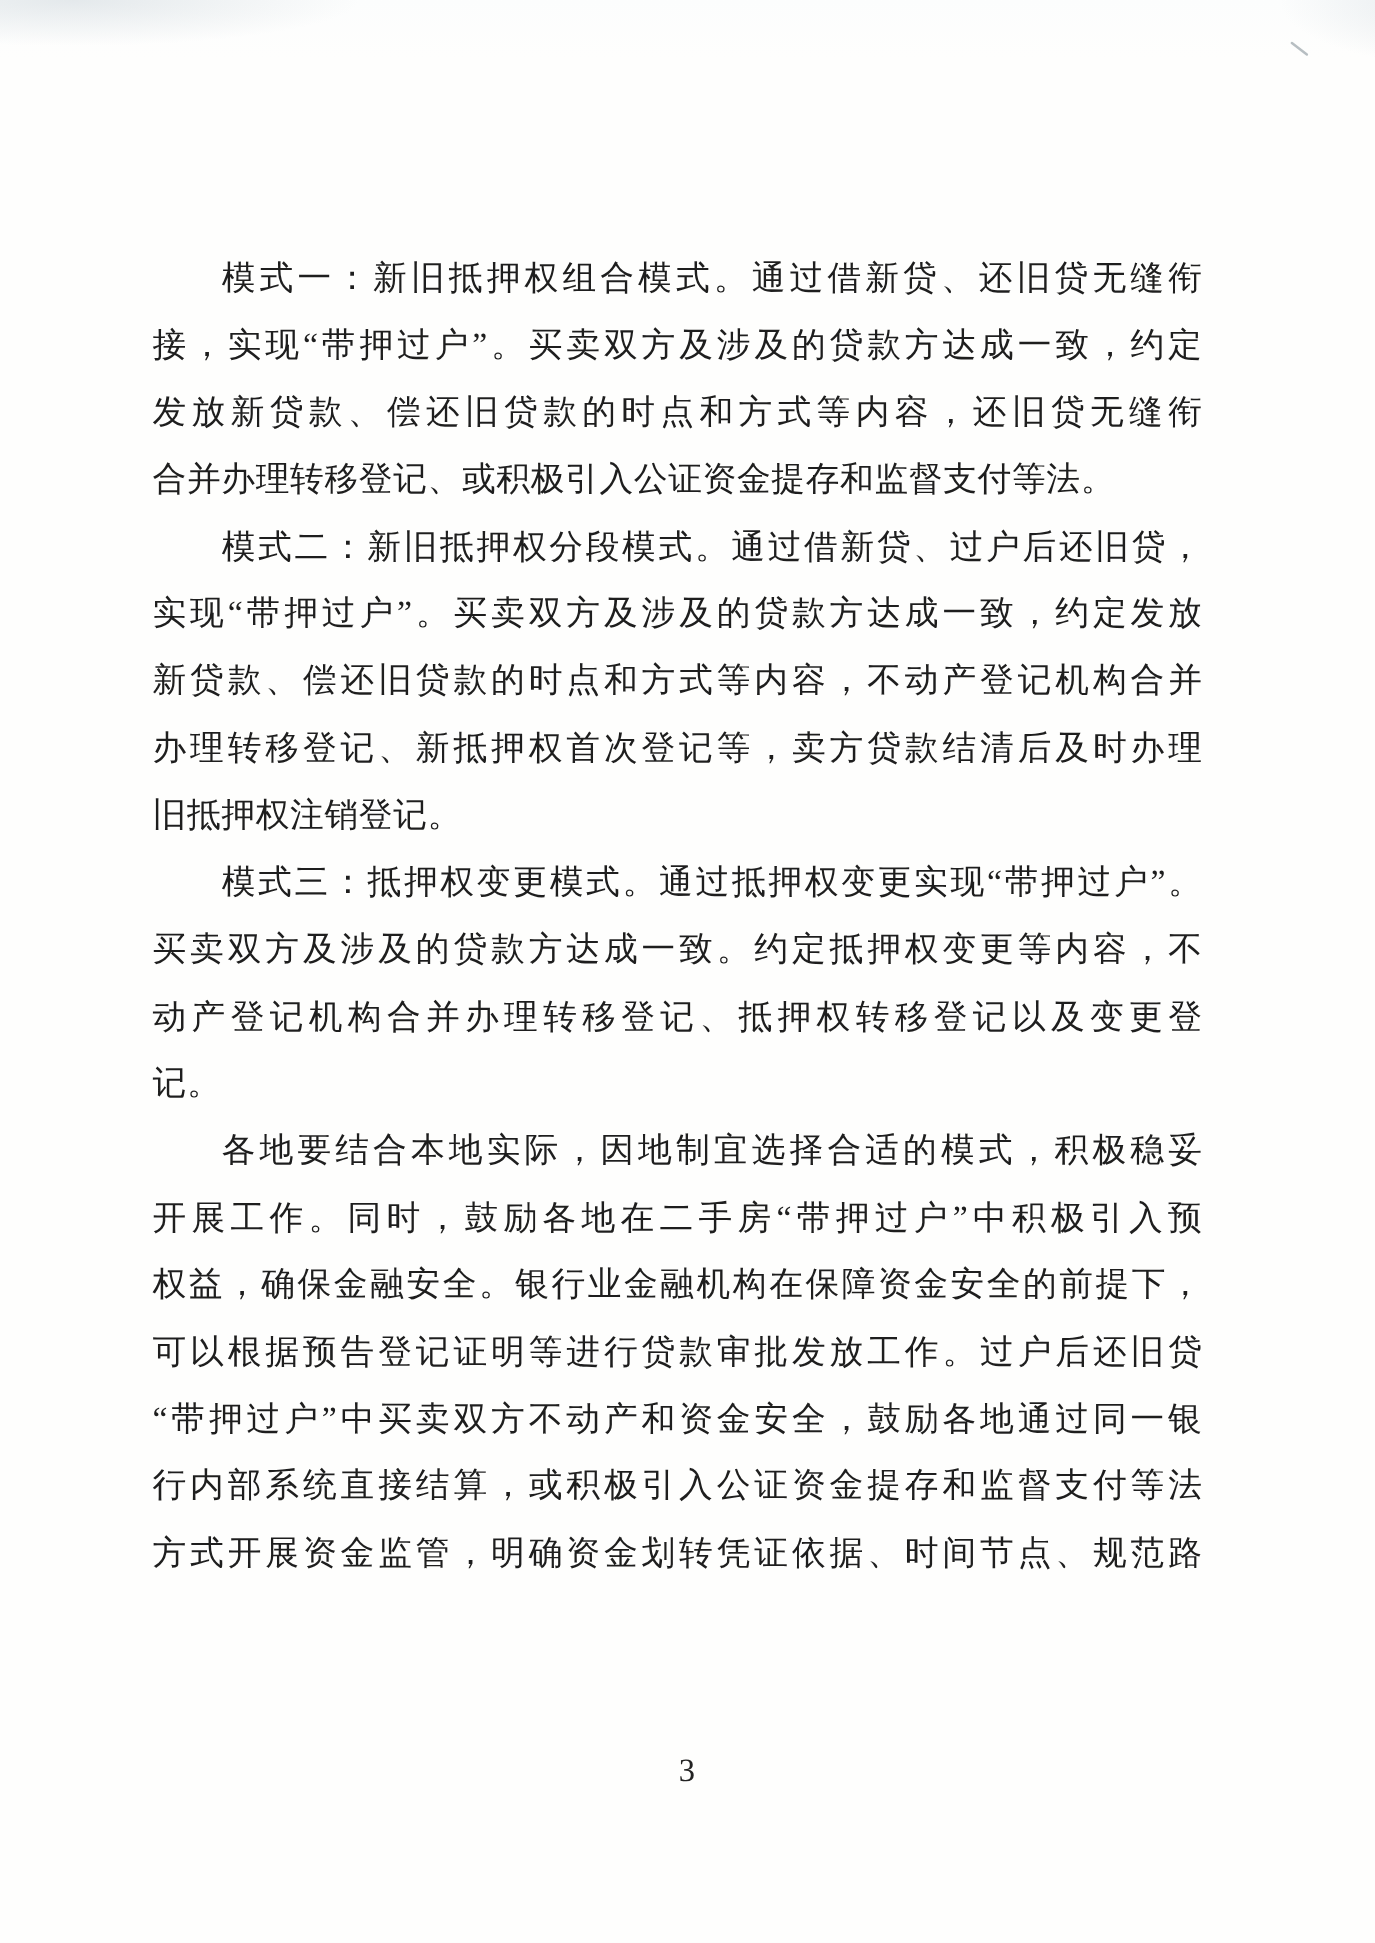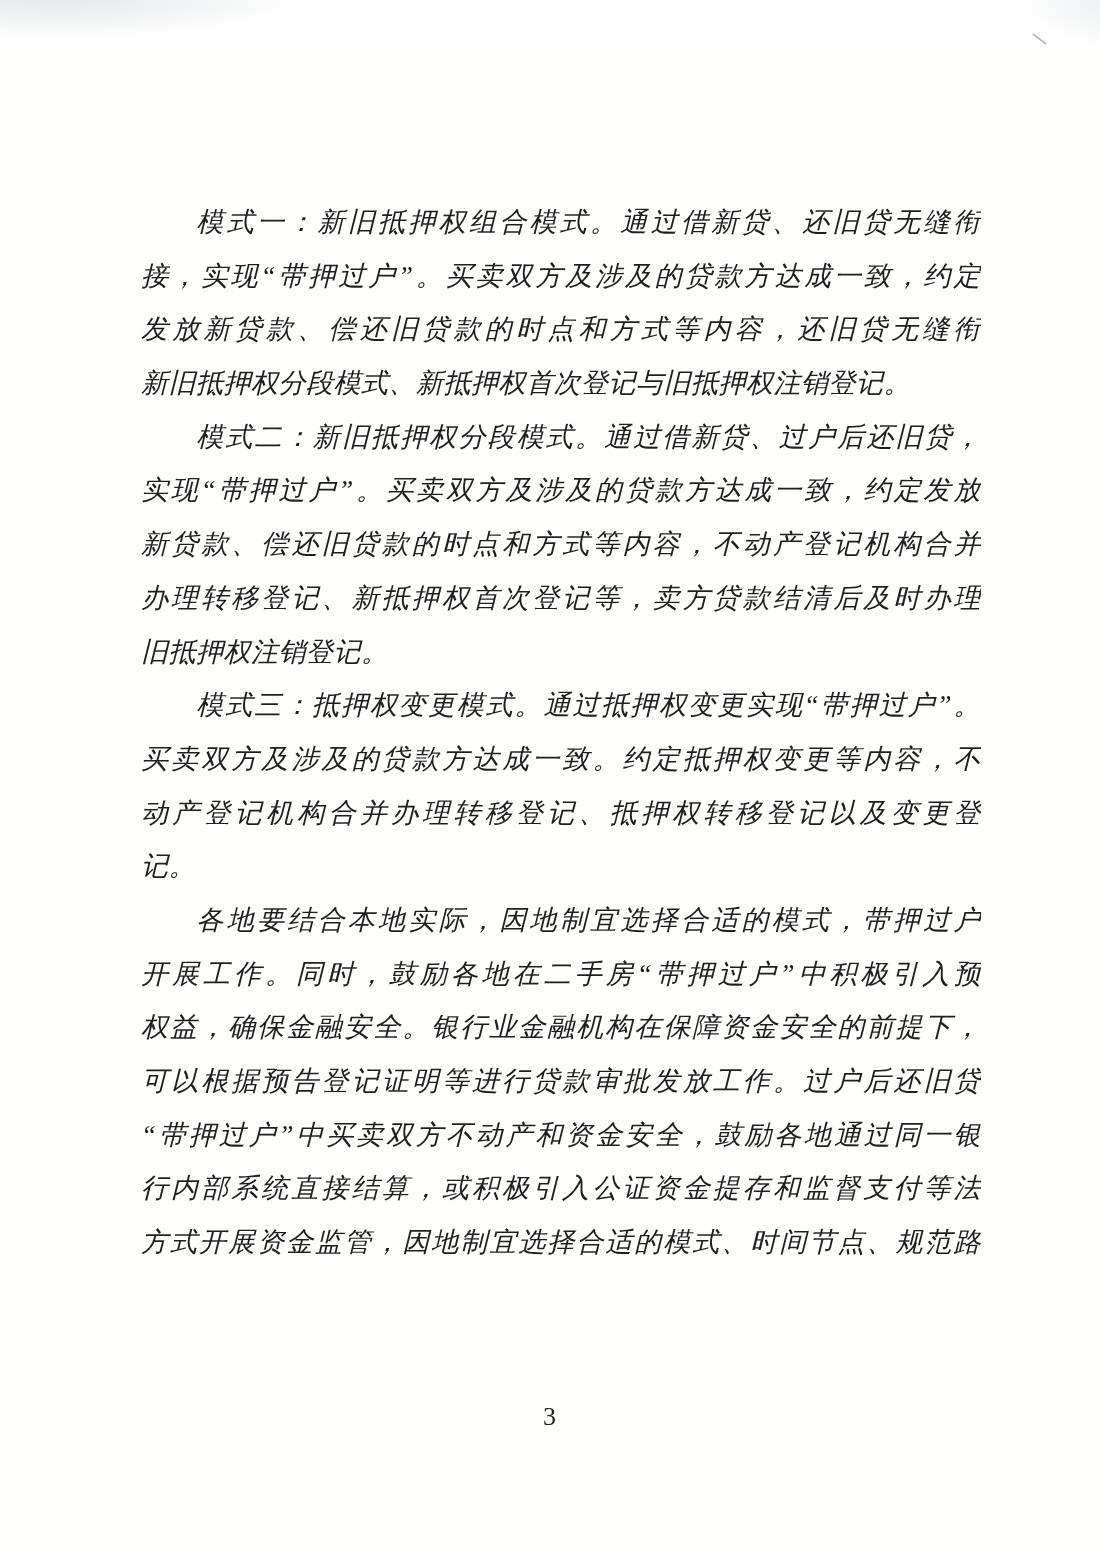--- a/index.html
+++ b/index.html
@@ -29,25 +29,24 @@
   }
   .artifact-scratch {
     position: absolute; left: 1031px; top: 38px; width: 17px; height: 2px;
     background: #9fa8ad;
     transform: rotate(37deg);
     border-radius: 2px;
     opacity: 0.75;
   }
   .text-block {
     position: absolute;
-    left: 141px;
+    left: 122px;
     top: 196px;
     width: 840px;
     color: #1e1e1e;
-    font-style: italic;
   }
   .line {
     height: 53.7px;
     line-height: 53.7px;
     font-size: 27px;
     letter-spacing: 0.5px;
     text-align: justify;
     text-align-last: justify;
     text-justify: inter-ideograph;
     white-space: normal;
@@ -74,45 +73,45 @@
   <div class="artifact-top-left"></div>
   <div class="artifact-top-right"></div>
   <div class="artifact-scratch"></div>
 
   <div class="text-block">
 
     <div>
       <p class="line indent">模式一：新旧抵押权组合模式。通过借新贷、还旧贷无缝衔</p>
       <p class="line">接，实现“带押过户”。买卖双方及涉及的贷款方达成一致，约定</p>
       <p class="line">发放新贷款、偿还旧贷款的时点和方式等内容，还旧贷无缝衔</p>
-      <p class="line unjust">新旧抵押权分段模式、新抵押权首次登记与旧抵押权注销登记。</p>
+      <p class="line unjust">合并办理转移登记、或积极引入公证资金提存和监督支付等法。</p>
     </div>
 
     <div>
       <p class="line indent">模式二：新旧抵押权分段模式。通过借新贷、过户后还旧贷，</p>
       <p class="line">实现“带押过户”。买卖双方及涉及的贷款方达成一致，约定发放</p>
       <p class="line">新贷款、偿还旧贷款的时点和方式等内容，不动产登记机构合并</p>
       <p class="line">办理转移登记、新抵押权首次登记等，卖方贷款结清后及时办理</p>
       <p class="line unjust">旧抵押权注销登记。</p>
     </div>
 
     <div>
       <p class="line indent">模式三：抵押权变更模式。通过抵押权变更实现“带押过户”。</p>
       <p class="line">买卖双方及涉及的贷款方达成一致。约定抵押权变更等内容，不</p>
       <p class="line">动产登记机构合并办理转移登记、抵押权转移登记以及变更登</p>
       <p class="line unjust">记。</p>
     </div>
 
     <div>
-      <p class="line indent">各地要结合本地实际，因地制宜选择合适的模式，带押过户</p>
+      <p class="line indent">各地要结合本地实际，因地制宜选择合适的模式，积极稳妥</p>
       <p class="line">开展工作。同时，鼓励各地在二手房“带押过户”中积极引入预</p>
       <p class="line">权益，确保金融安全。银行业金融机构在保障资金安全的前提下，</p>
       <p class="line">可以根据预告登记证明等进行贷款审批发放工作。过户后还旧贷</p>
       <p class="line">“带押过户”中买卖双方不动产和资金安全，鼓励各地通过同一银</p>
       <p class="line">行内部系统直接结算，或积极引入公证资金提存和监督支付等法</p>
-      <p class="line">方式开展资金监管，因地制宜选择合适的模式、时间节点、规范路</p>
+      <p class="line">方式开展资金监管，明确资金划转凭证依据、时间节点、规范路</p>
     </div>
 
   </div>
 
   <div class="page-number">3</div>
 
 </div>
 
 </body></html>

